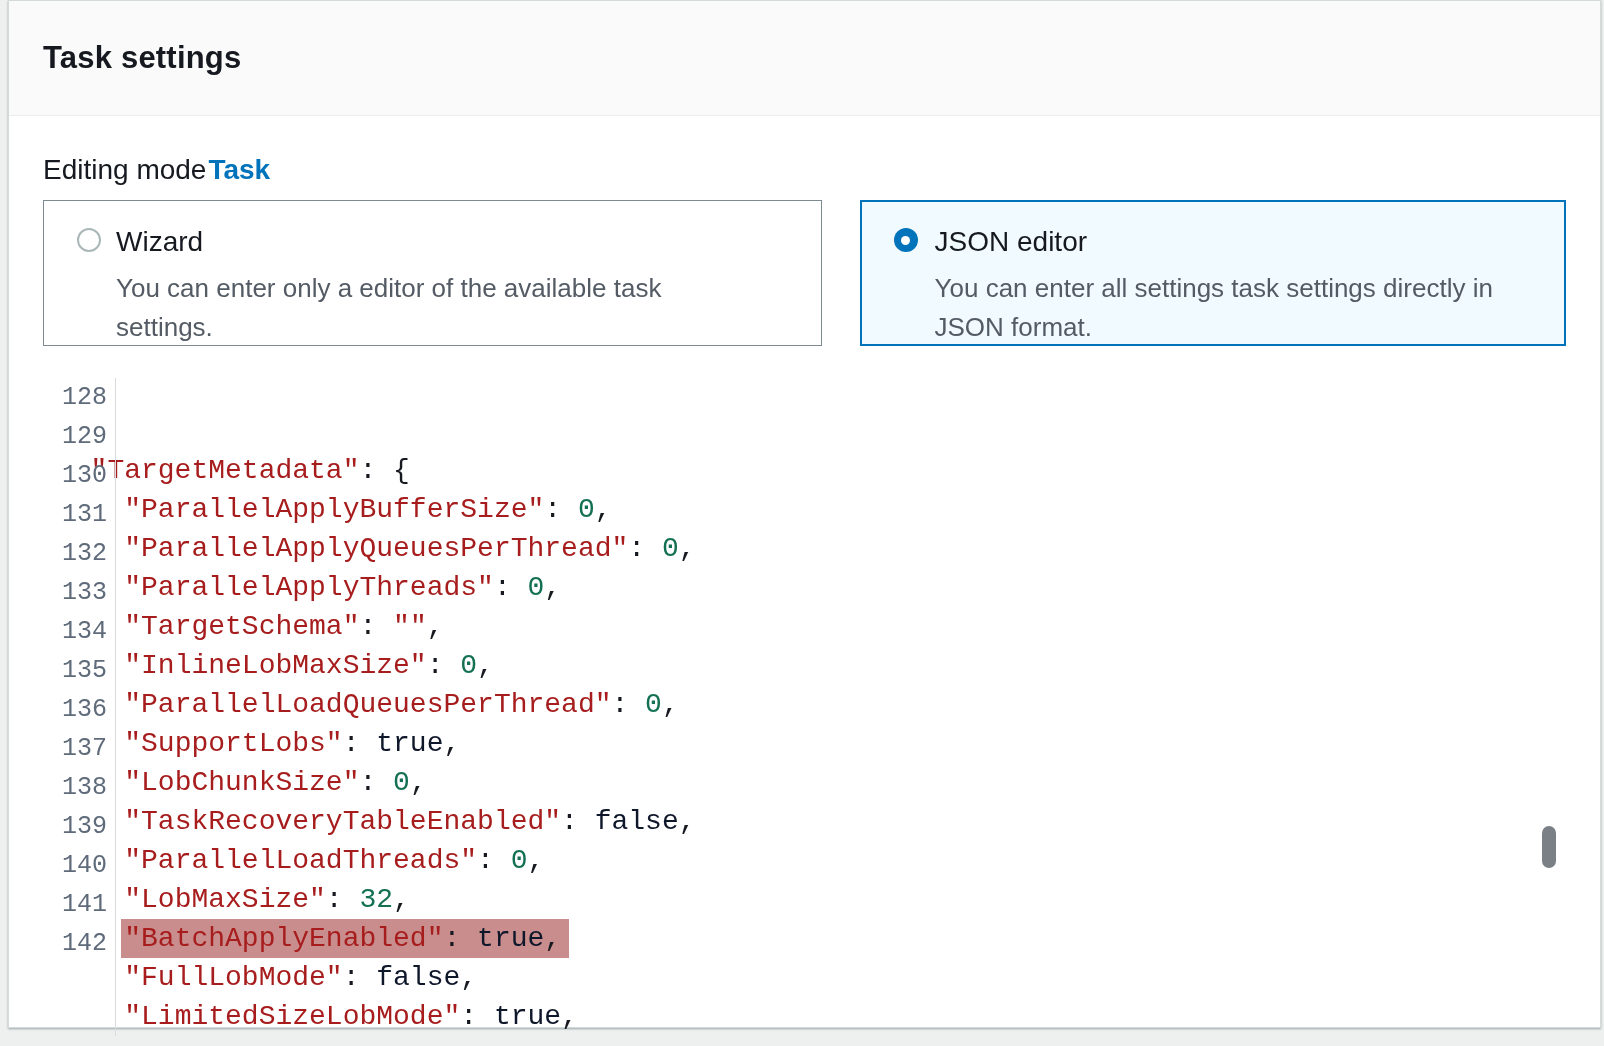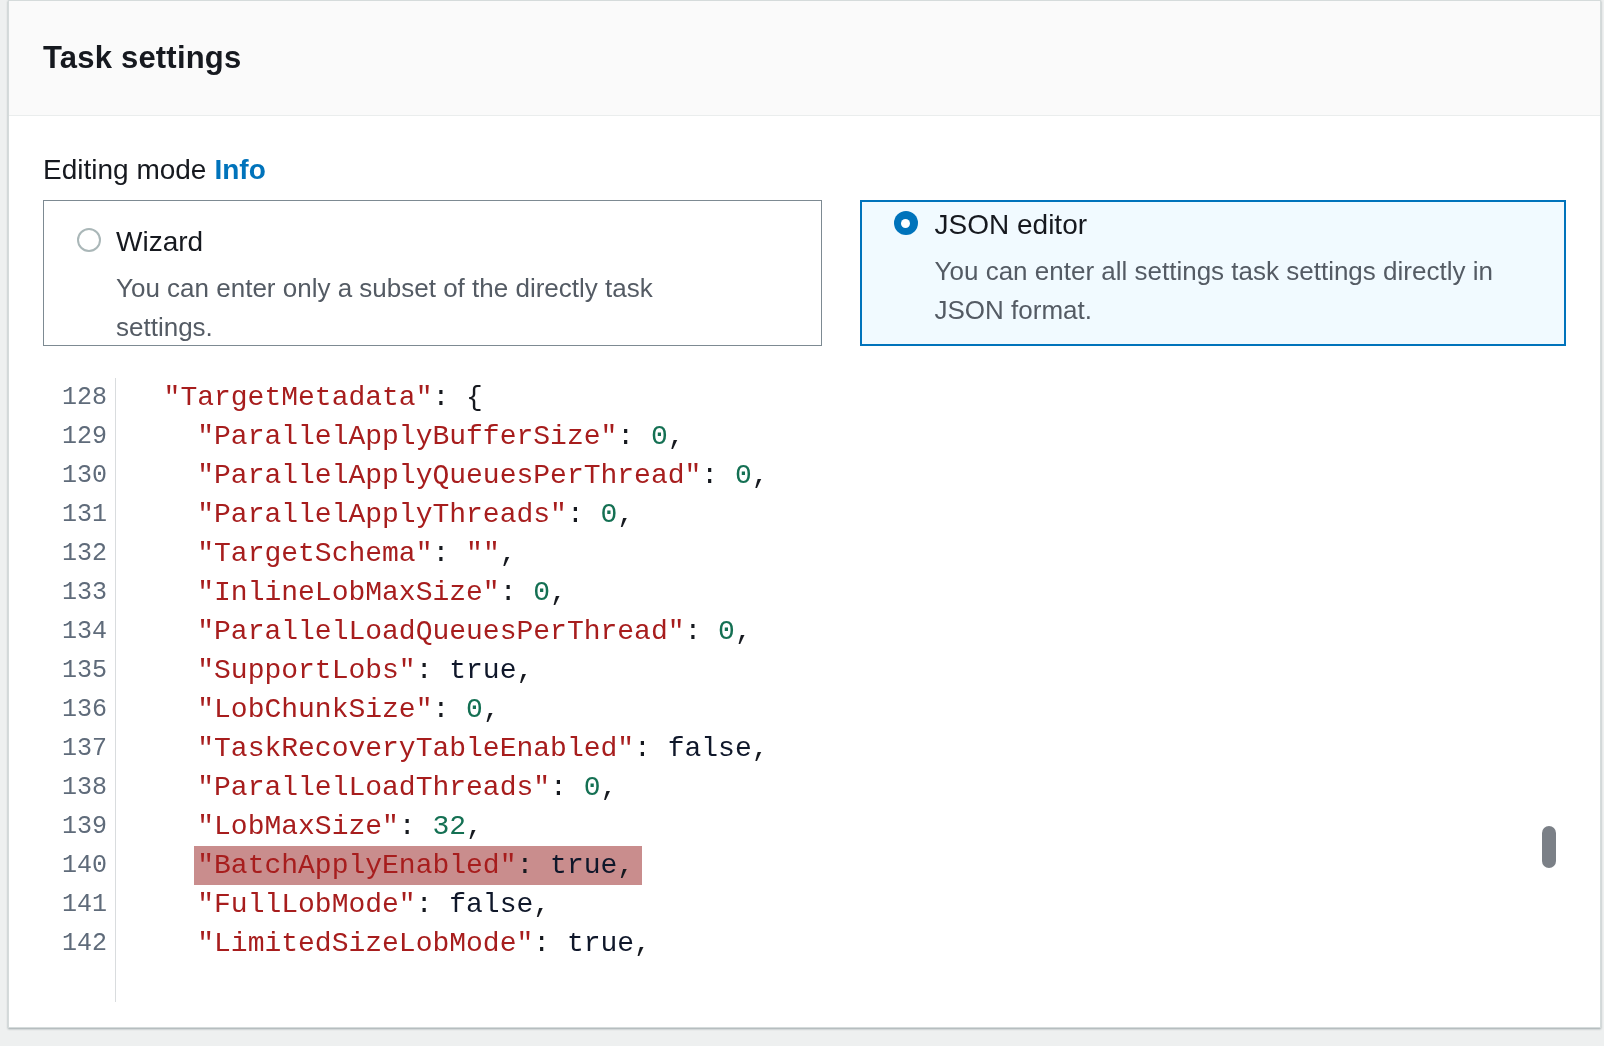--- a/index.html
+++ b/index.html
@@ -31,21 +31,21 @@
     font-size:31px;
     font-weight:700;
     color:#16191f;
     letter-spacing:0.2px;
   }
   .card-body { padding:30px 34px 0 34px; }
 
   .label-row {
     display:flex;
     align-items:baseline;
-    gap:8px;
+    gap:2px;
     margin-top:4px;
     font-size:28px;
     line-height:40px;
   }
   .label-row .info-link {
     color:#0073bb;
     font-weight:700;
     text-decoration:none;
     cursor:pointer;
   }
@@ -63,21 +63,21 @@
     padding:24px 24px 0 33px;
     display:flex;
     align-items:flex-start;
     gap:15px;
     cursor:pointer;
   }
   .tile.selected {
     width:724px;
     border:2px solid #0073bb;
     background:#f1faff;
-    padding:6px 23px 0 32px;
+    padding:23px 23px 0 32px;
     gap:17px;
   }
   .radio {
     flex:0 0 auto;
     width:24px; height:24px;
     border-radius:50%;
     border:2px solid #aab7b8;
     background:#ffffff;
     margin-top:3px;
     position:relative;
@@ -109,21 +109,21 @@
     max-width:600px;
   }
 
   .editor {
     margin-top:32px;
     font-family:"Liberation Mono", "DejaVu Sans Mono", monospace;
     font-size:28px;
     line-height:39px;
     white-space:pre;
   }
-  .line { display:flex; height:39px; }
+  .line { display:flex; height:39px;flex-direction:column; }
   .ln {
     flex:0 0 73px;
     width:73px;
     text-align:right;
     color:#5f6b7a;
     font-size:25px;
     line-height:39px;
     padding-right:8px;
     border-right:1px solid #d9dcde;
   }
@@ -160,30 +160,30 @@
 
 <div class="card">
   <div class="card-header">
     <h2>Task settings</h2>
   </div>
 
   <div class="card-body">
 
     <div class="label-row">
       <span>Editing mode</span>
-      <a class="info-link">Info</a>
+      <a class="info-link">Task</a>
     </div>
 
     <div class="tiles">
 
       <div class="tile">
         <span class="radio"></span>
         <div class="tile-text">
           <div class="tile-title">Wizard</div>
-          <div class="tile-desc">You can enter only a subset of the directly task settings.</div>
+          <div class="tile-desc">You can enter only a editor of the available task settings.</div>
         </div>
       </div>
 
       <div class="tile selected">
         <span class="radio checked"></span>
         <div class="tile-text">
           <div class="tile-title">JSON editor</div>
           <div class="tile-desc">You can enter all settings task settings directly in JSON format.</div>
         </div>
       </div>

